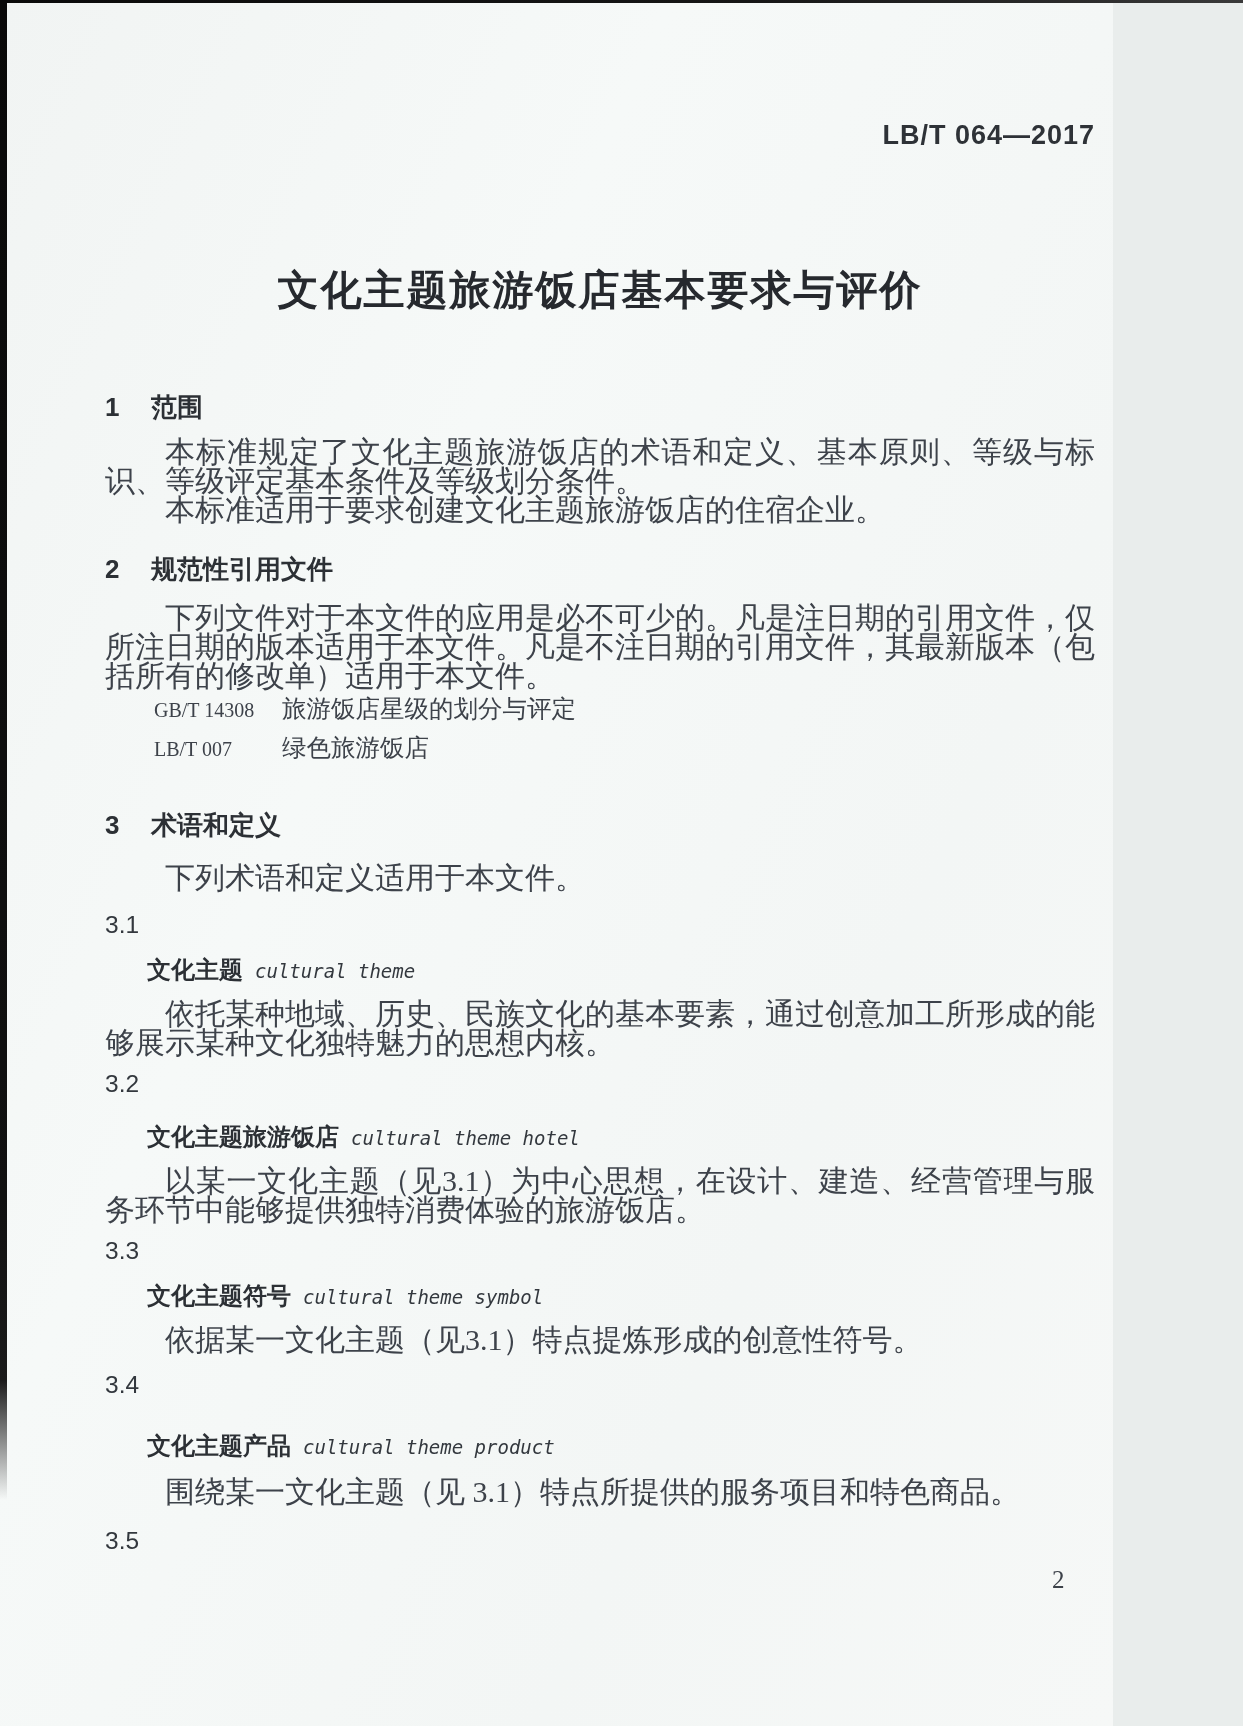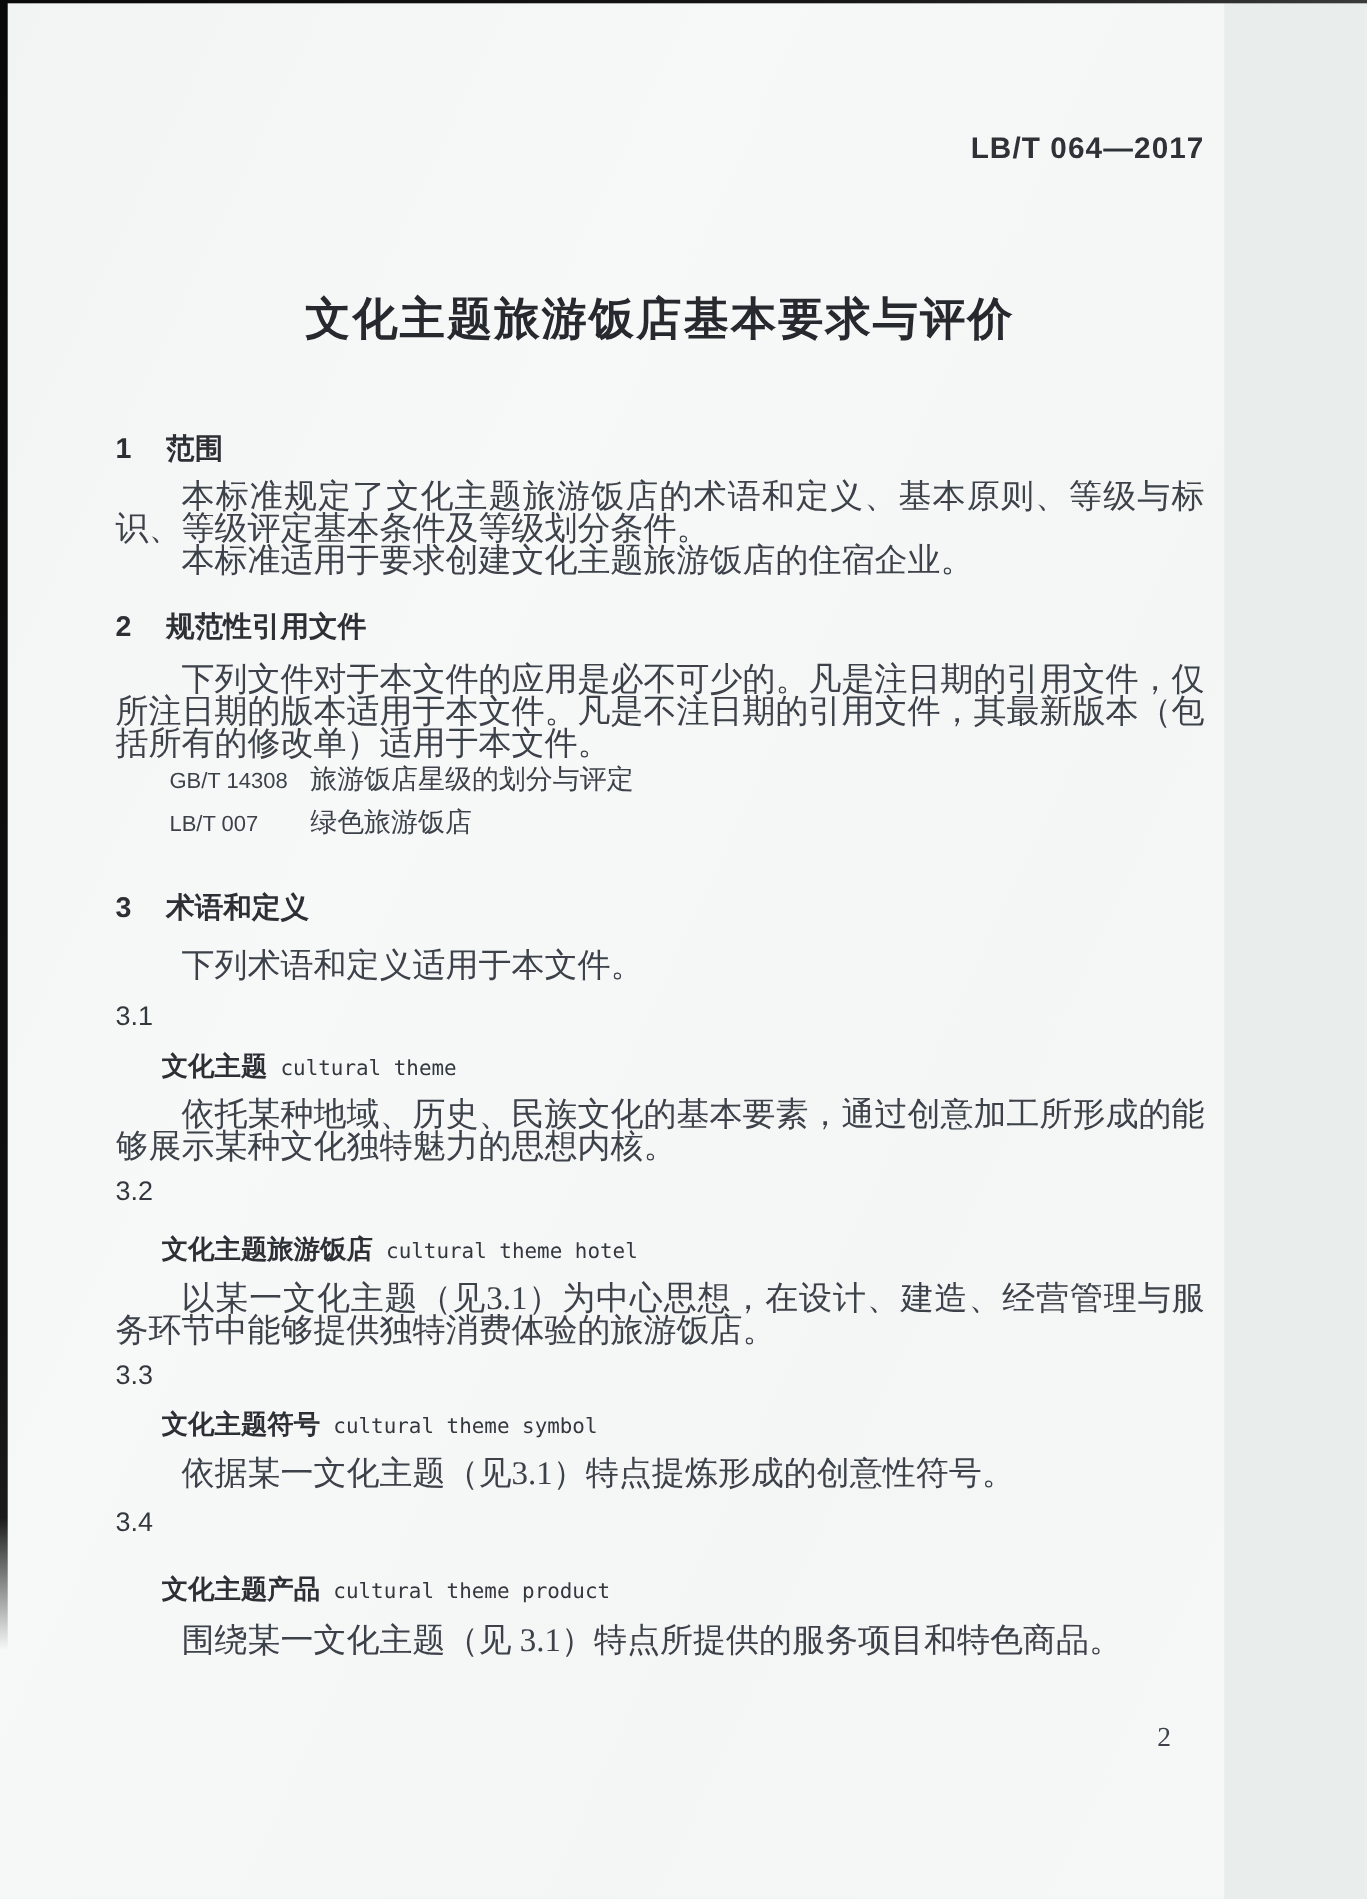--- a/index.html
+++ b/index.html
@@ -58,21 +58,21 @@
     color:#3d424a;
   }
   p.indent { text-indent:2em; }
   .ref-line {
     font-size:24.5px;
     line-height:38px;
     padding-left:49px;
     color:#3d424a;
   }
   .ref-code {
-    font-family:Liberation Sans, sans-serif;
+    font-family:Liberation Serif, serif;
     font-size:20px;
     display:inline-block;
     min-width:128px;
   }
   .term-number {
     font-family:"Liberation Sans", sans-serif;
     font-size:24.5px;
     line-height:38px;
     color:#33383e;
   }
@@ -81,20 +81,21 @@
     font-family:"Liberation Sans", sans-serif;
     font-weight:bold;
     font-size:24px;
     color:#2c3035;
   }
   .term-en {
     font-family:"DejaVu Sans Mono", monospace;
     font-size:19px;
     margin-left:12px;
     color:#33383e;
+    font-style:italic;
   }
   .page-number {
     position:absolute;
     left:1052px; top:1566px;
     font-size:25px;
     color:#3d424a;
   }
 </style>
 </head>
 <body>
@@ -148,17 +149,18 @@
       <span class="term-zh">文化主题符号</span><span class="term-en">cultural theme symbol</span>
     </div>
     <p class="body indent" style="margin-top:8px">依据某一文化主题（见3.1）特点提炼形成的创意性符号。</p>
 
     <div class="term-number" style="margin-top:12px">3.4</div>
     <div class="term-line" style="margin-top:24px">
       <span class="term-zh">文化主题产品</span><span class="term-en">cultural theme product</span>
     </div>
     <p class="body indent" style="margin-top:10px">围绕某一文化主题（见 3.1）特点所提供的服务项目和特色商品。</p>
 
+    <div class="term-number" style="margin-top:16px">3.5</div>
 
   </div>
 
   <div class="page-number">2</div>
 </div>
 
 </body></html>

